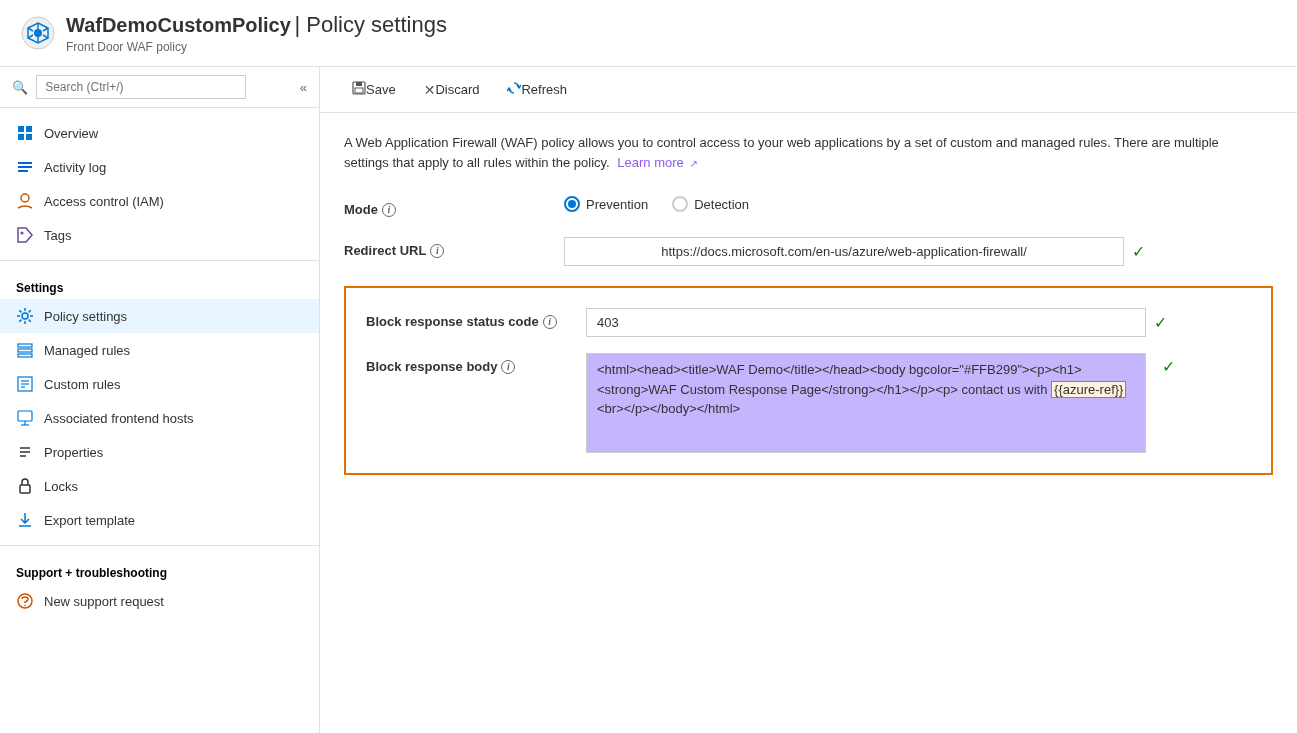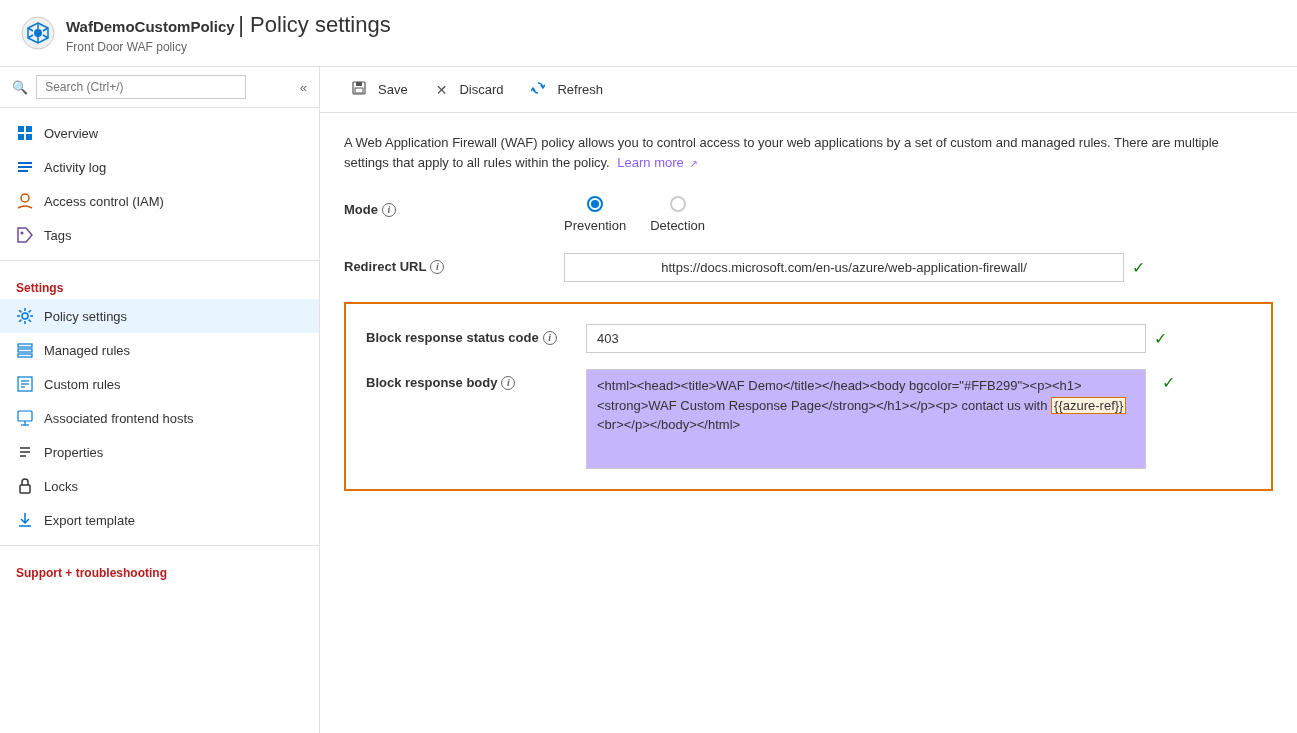--- a/index.html
+++ b/index.html
@@ -14,44 +14,44 @@
 
     
     .sidebar { width: 320px; border-right: 1px solid #e0e0e0; overflow-y: auto; flex-shrink: 0; }
     .sidebar-search { padding: 8px 12px; border-bottom: 1px solid #e0e0e0; display: flex; align-items: center; gap: 8px; }
     .sidebar-search input { border: 1px solid #ccc; padding: 4px 8px; font-size: 12px; width: 220px; color: #666; }
 
     .sidebar-nav { padding: 8px 0; }
     .nav-item { display: flex; align-items: center; padding: 8px 16px; cursor: pointer; color: #333; font-size: 13px; gap: 10px; }
     .nav-item.active { background: #e8f4ff; }
 
-    .sidebar-section { padding: 12px 16px 4px; font-size: 12px; font-weight: 600; color: #b91c1c; text-transform: none; margin-top: 4px; }
+    .sidebar-section { padding: 12px 16px 4px; font-size: 12px; font-weight: 600; color: #000000; text-transform: none; margin-top: 4px; }
     .sidebar-divider { border: none; border-top: 1px solid #e0e0e0; margin: 8px 0; }
 
     
     .content { flex: 1; overflow-y: auto; display: flex; flex-direction: column; }
 
     
     .toolbar { display: flex; align-items: center; padding: 8px 20px; border-bottom: 1px solid #e0e0e0; gap: 4px; }
-    .toolbar-btn { display: flex; align-items: center; gap: 12px; padding: 6px 12px; background: none; border: none; cursor: pointer; font-size: 13px; color: #333; }
+    .toolbar-btn { display: flex; align-items: center; gap: 0; padding: 6px 12px; background: none; border: none; cursor: pointer; font-size: 13px; color: #333; }
 
     
     .page-content { padding: 20px 24px; flex: 1; }
 
     .description { font-size: 13px; color: #333; line-height: 1.5; margin-bottom: 24px; max-width: 900px; }
     .description a { color: #0078d4; text-decoration: none; }
 
     
     .form-row { display: flex; align-items: flex-start; margin-bottom: 20px; }
     .form-label { width: 220px; flex-shrink: 0; font-size: 13px; font-weight: 600; color: #333; padding-top: 6px; display: flex; align-items: center; gap: 4px; }
     .form-control { flex: 1; }
 
     
     .radio-group { display: flex; align-items: center; gap: 24px; }
-    .radio-item { display: flex; align-items: center; gap: 6px; cursor: pointer; flex-direction: column; }
+    .radio-item { display: flex; align-items: center; gap: 6px; cursor: pointer; }
     .radio-circle { width: 16px; height: 16px; border-radius: 50%; border: 2px solid #ccc; display: flex; align-items: center; justify-content: center; }
     .radio-circle.checked { border-color: #0078d4; }
     .radio-circle.checked::after { content: ''; width: 8px; height: 8px; border-radius: 50%; background: #0078d4; }
 
     
     .input-with-check { display: flex; align-items: center; gap: 8px; }
     .form-input { border: 1px solid #ccc; padding: 6px 10px; font-size: 13px; width: 100%; max-width: 580px; color: #333; }
 
     
     .highlighted-section { border: 2px solid #e07000; padding: 20px; margin-bottom: 20px; max-width: 940px; }
@@ -68,21 +68,21 @@
       <line x1="18" y1="8" x2="18" y2="14" stroke="#0078d4" stroke-width="1.5"></line>
       <line x1="18" y1="22" x2="18" y2="28" stroke="#0078d4" stroke-width="1.5"></line>
       <line x1="8" y1="13" x2="13" y2="16" stroke="#0078d4" stroke-width="1.5"></line>
       <line x1="23" y1="20" x2="28" y2="23" stroke="#0078d4" stroke-width="1.5"></line>
       <line x1="28" y1="13" x2="23" y2="16" stroke="#0078d4" stroke-width="1.5"></line>
       <line x1="13" y1="20" x2="8" y2="23" stroke="#0078d4" stroke-width="1.5"></line>
     </svg>
   </div>
   <div>
     <div>
-      <span style="font-size:15px; font-weight:600; color:#333;">WafDemoCustomPolicy</span>
+      <span style="font-size:20px; font-weight:600; color:#333;">WafDemoCustomPolicy</span>
       <span style="font-size:22px; font-weight:300; color:#333;"> | </span>
       <span style="font-size:22px; font-weight:300; color:#333;">Policy settings</span>
     </div>
     <div style="font-size:12px; color:#666; margin-top:2px;">Front Door WAF policy</div>
   </div>
 </div>
 
 <div class="main-layout">
 
   <div class="sidebar">
@@ -213,20 +213,30 @@
               <line x1="3" y1="15" x2="15" y2="15" stroke="#0078d4" stroke-width="1.5"></line>
             </svg>
         </span>
         <span>Export template</span>
       </div>
 
       <hr class="sidebar-divider">
 
       <div class="sidebar-section">Support + troubleshooting</div>
 
+      <div class="nav-item">
+        <span style="width:18px; height:18px; display:inline-flex; align-items:center; justify-content:center;">
+          <svg width="18" height="18" viewBox="0 0 18 18">
+              <circle cx="9" cy="9" r="7" fill="none" stroke="#cc5500" stroke-width="1.5"></circle>
+              <path d="M6 7 A3 2 0 0 1 12 7 Q12 9 9 10 L9 11" fill="none" stroke="#cc5500" stroke-width="1.5"></path>
+              <circle cx="9" cy="13.5" r="0.8" fill="#cc5500"></circle>
+            </svg>
+        </span>
+        <span>New support request</span>
+      </div>
     </div>
   </div>
 
   <div class="content">
 
     <div class="toolbar">
       <button class="toolbar-btn">
         <span>
           <svg width="14" height="14" viewBox="0 0 14 14">
               <rect x="1" y="1" width="12" height="12" fill="none" stroke="#555" stroke-width="1.2" rx="1"></rect>

